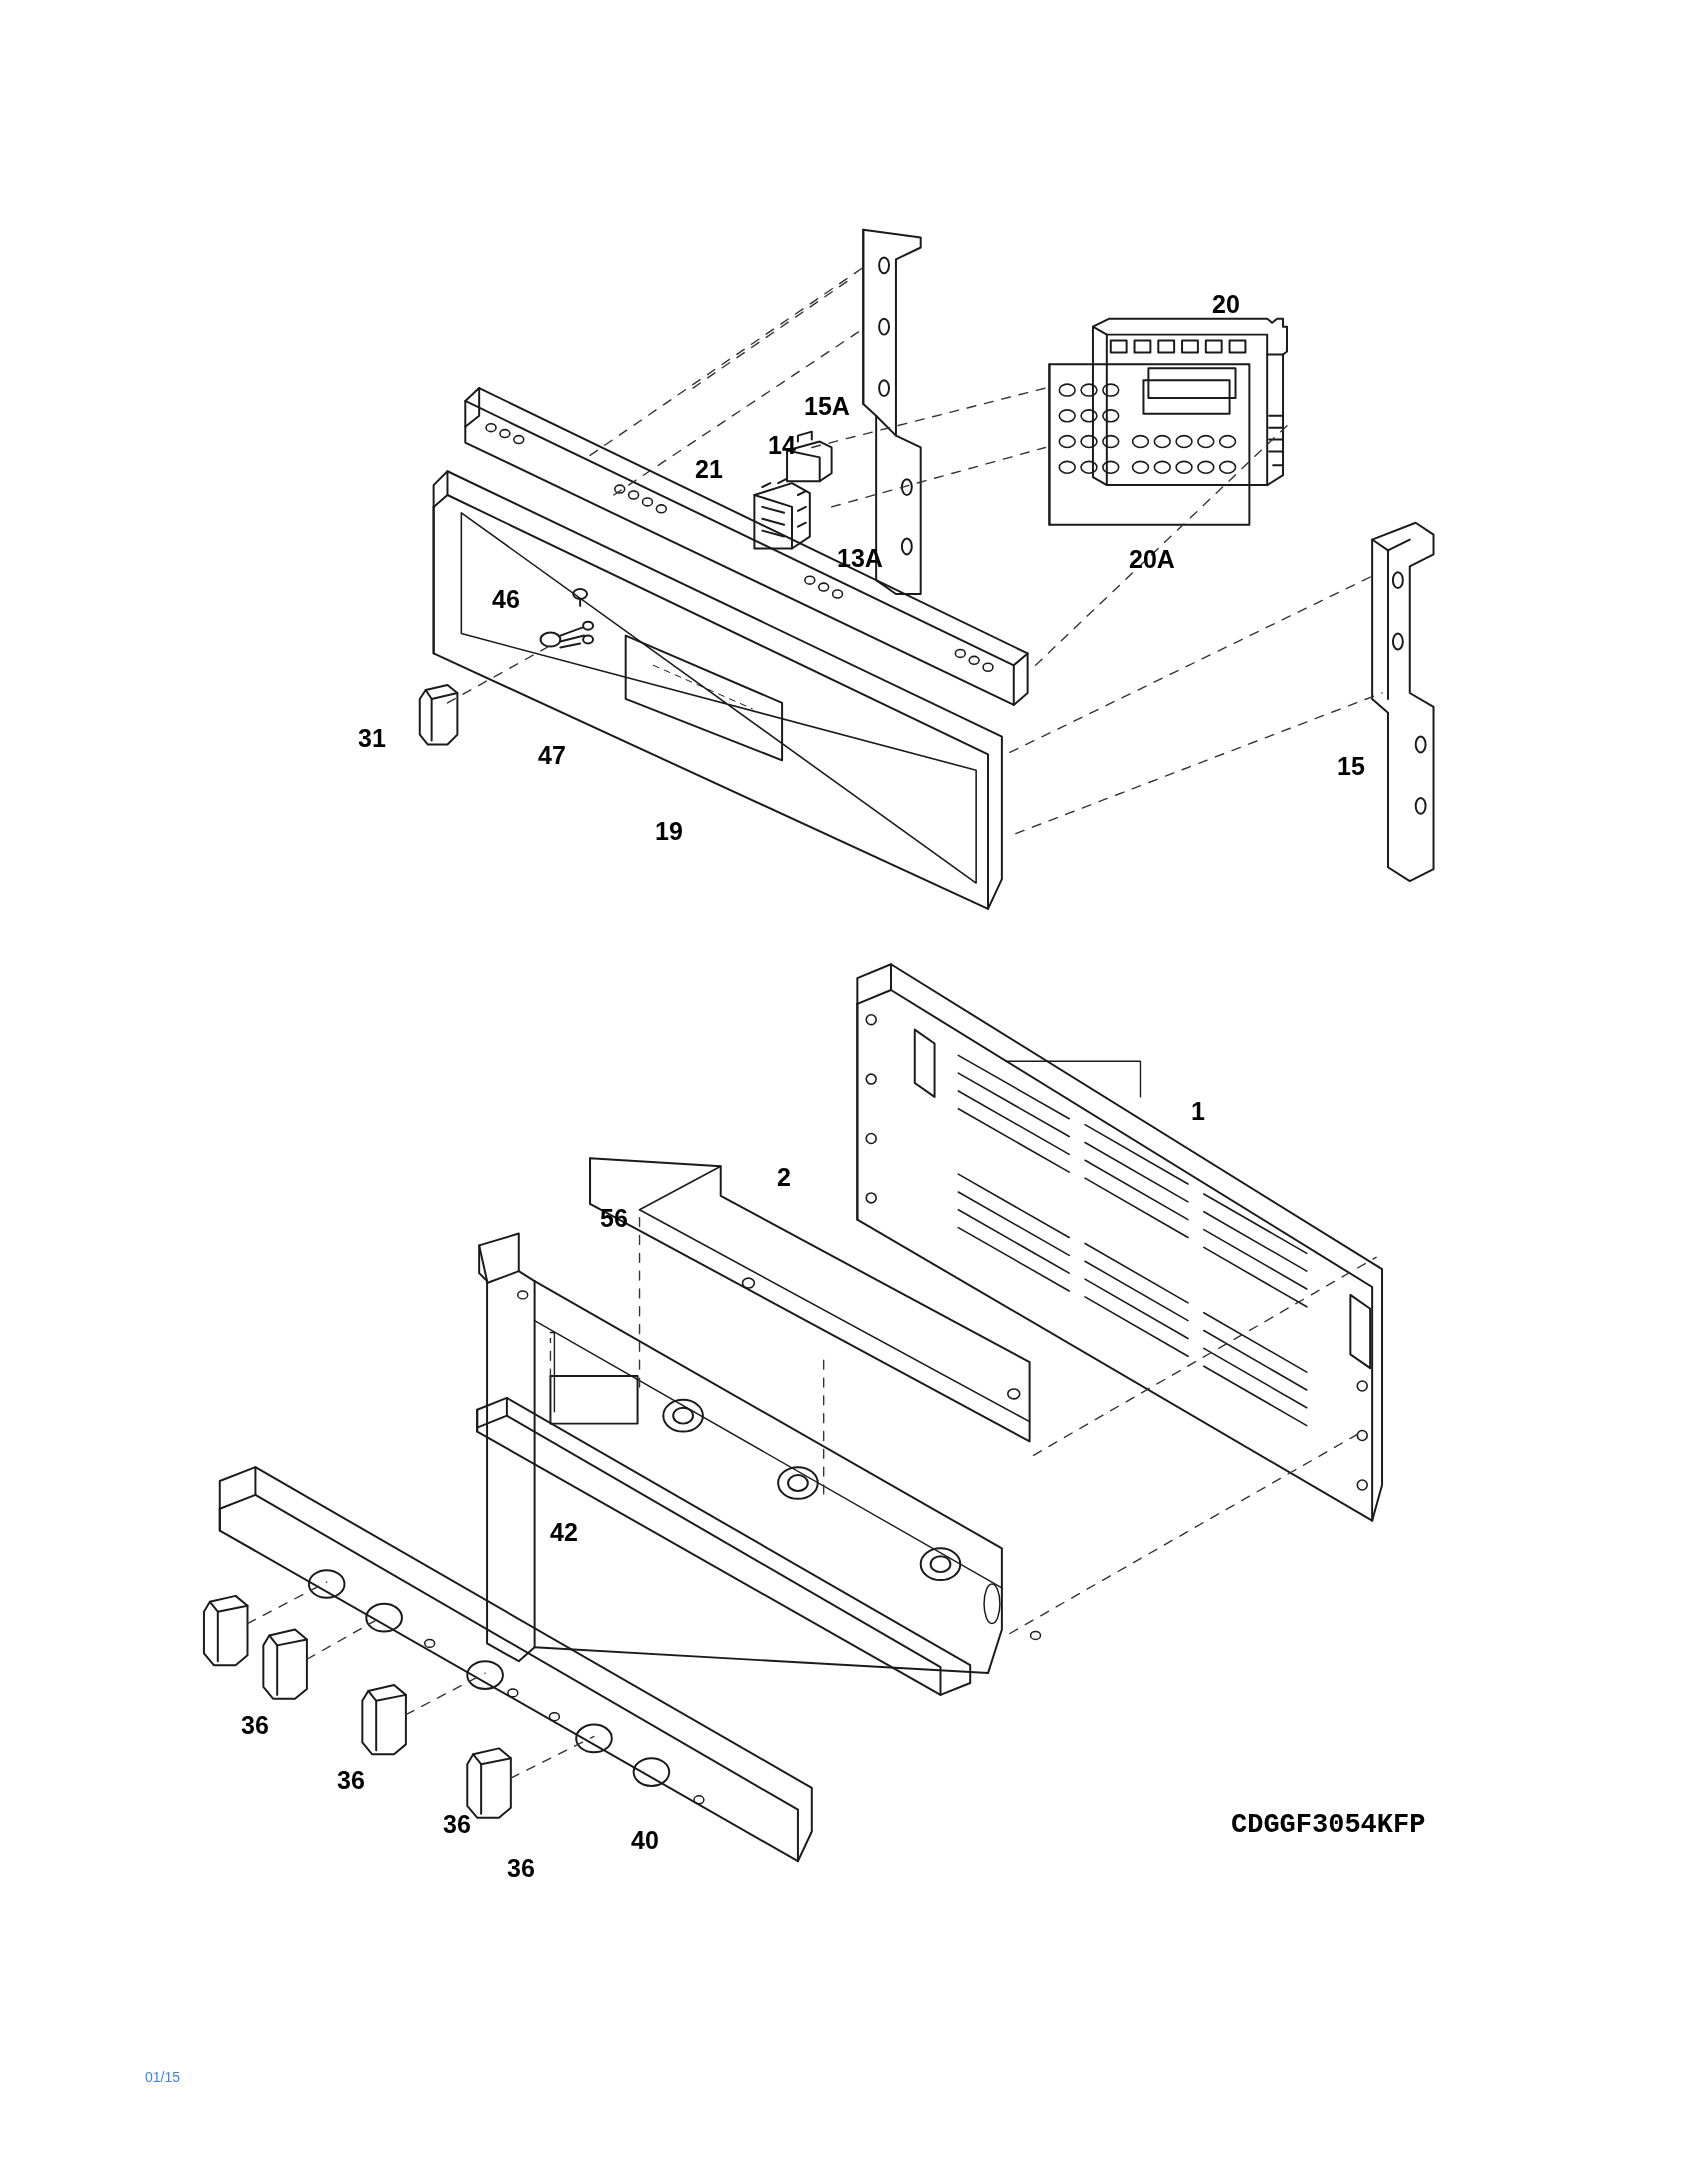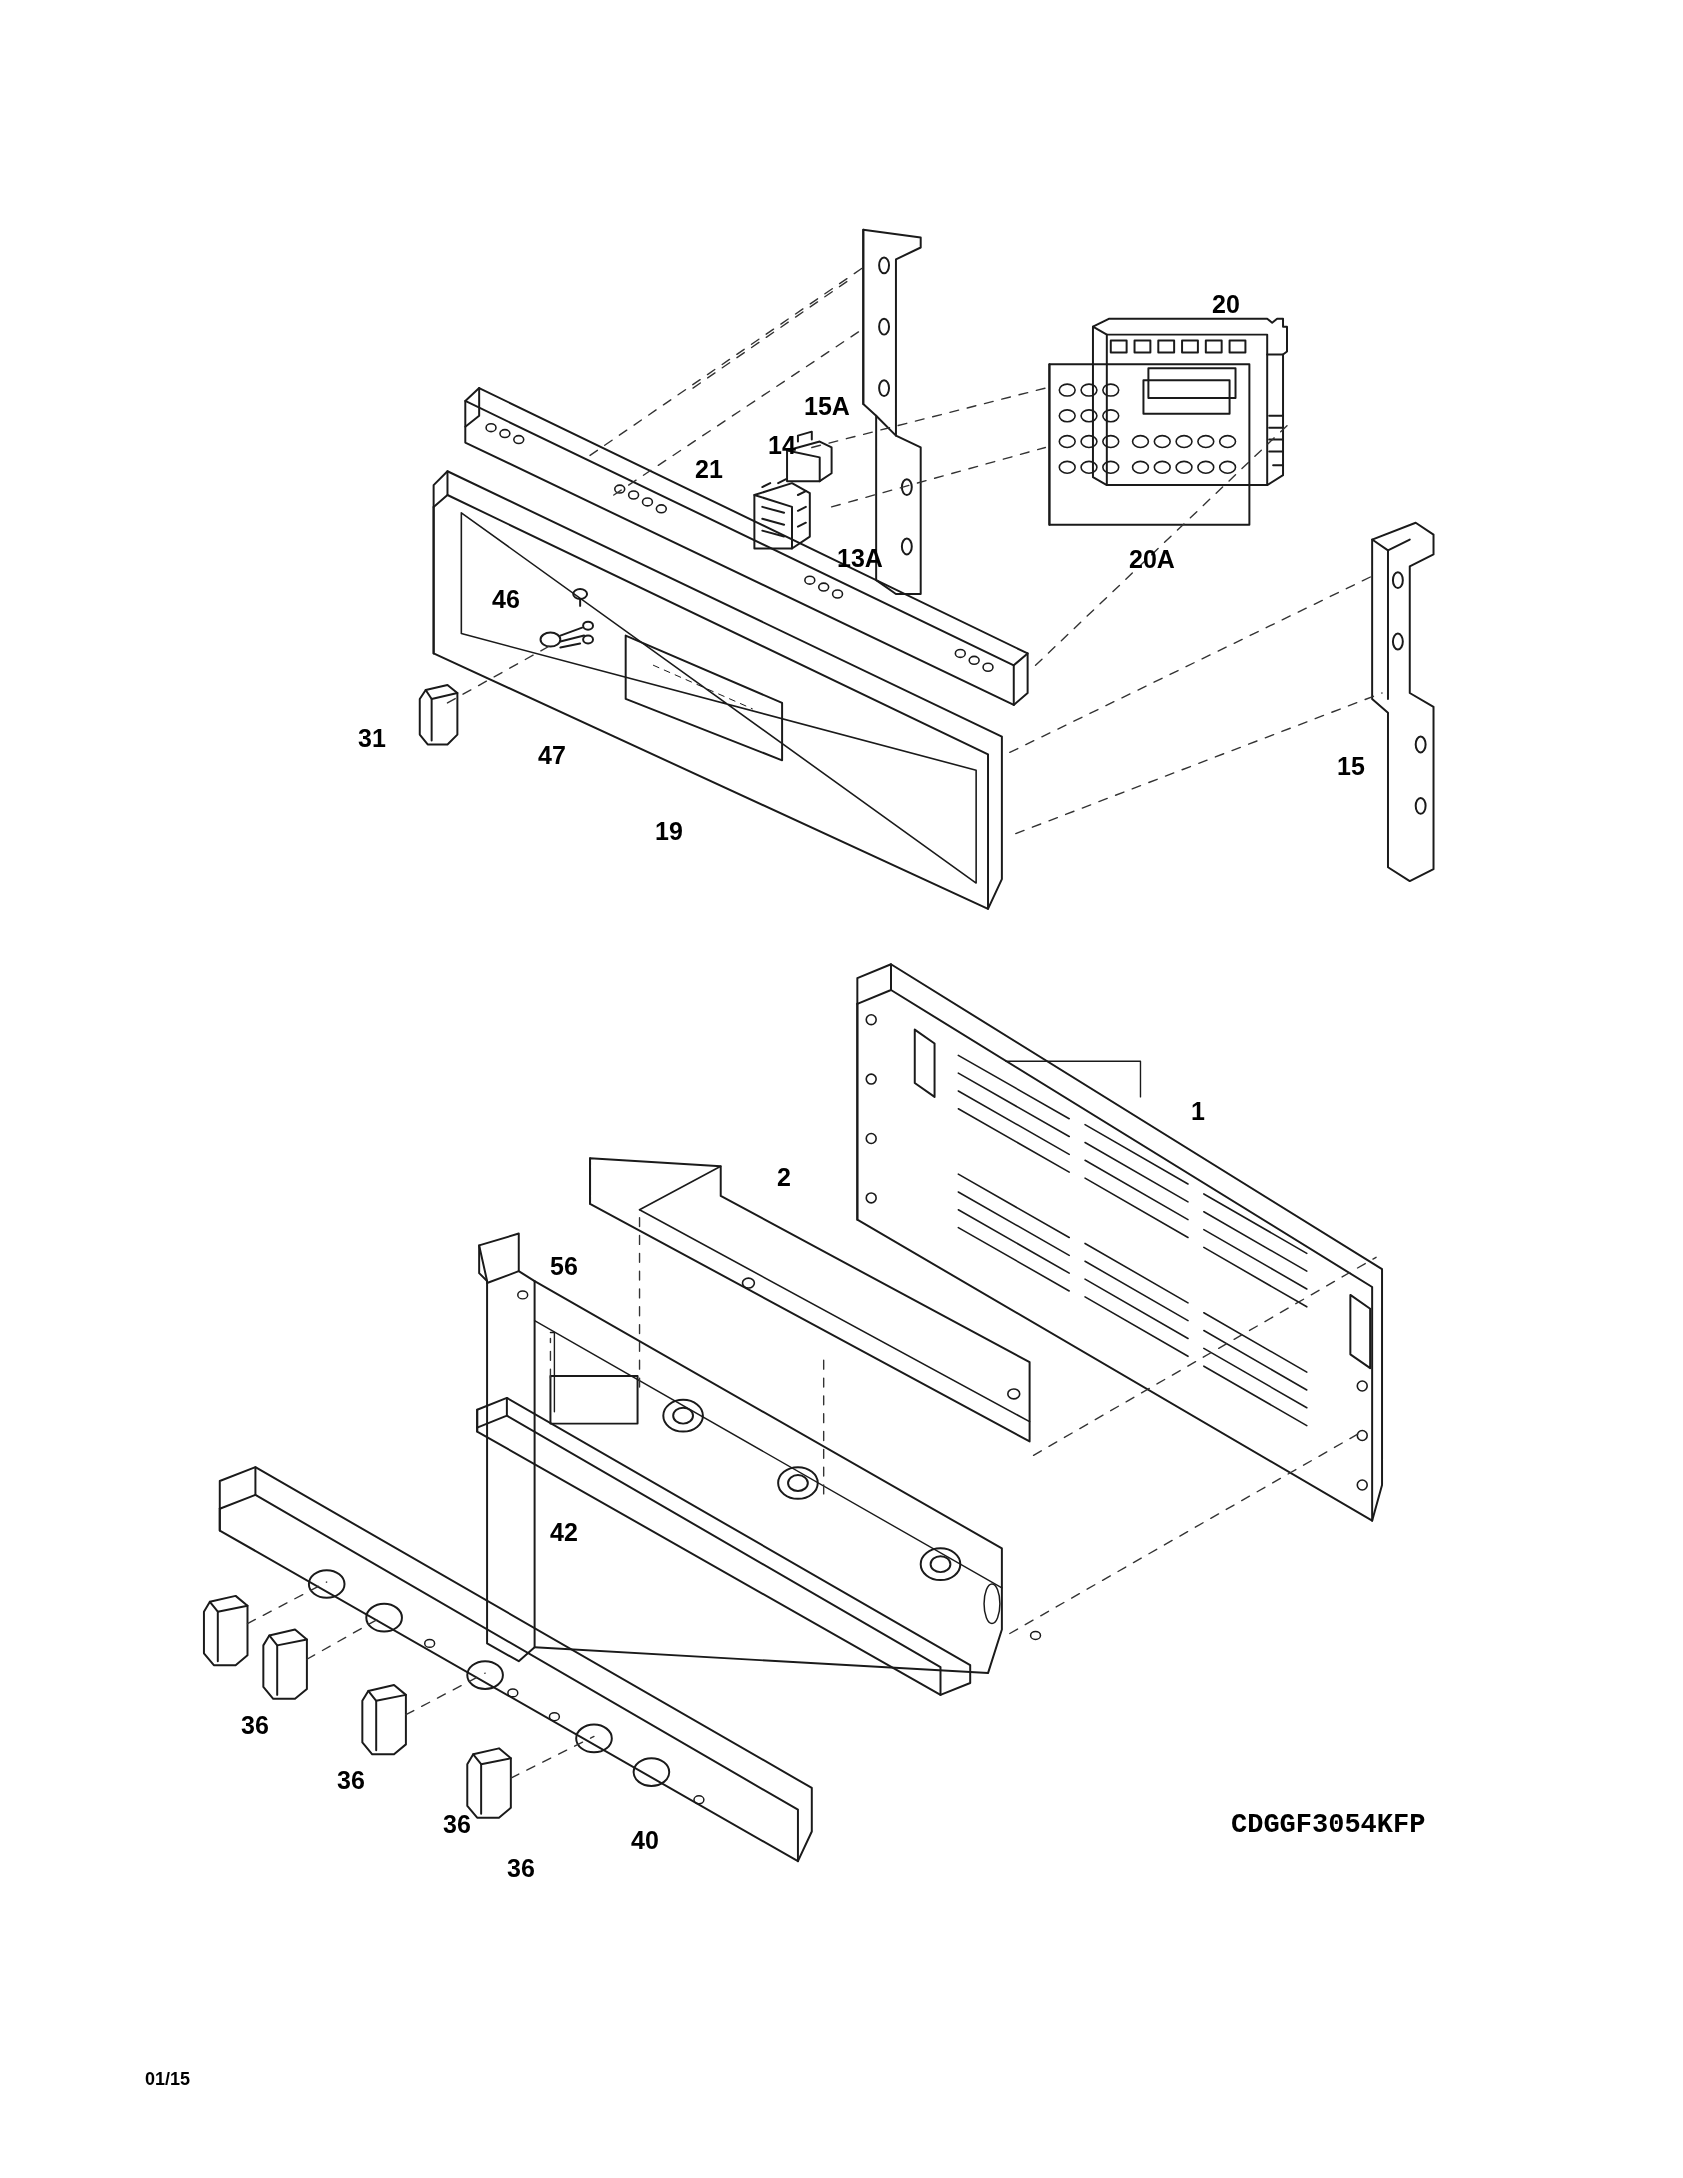--- a/index.html
+++ b/index.html
@@ -39,24 +39,23 @@
     position: absolute;
     font-family: Liberation Mono, monospace;
     font-weight: bold;
     font-size: 27px;
     color: #000000;
     white-space: nowrap;
   }
   .page-date {
     position: absolute;
     font-family: "Liberation Sans", sans-serif;
-    font-size: 18px;
-    color: #000000;
+    font-size: 14px;
+    color: #3b82f6;
     white-space: nowrap;
-    font-weight: bold;
   }
 </style>
 </head>
 <body>
 
 <div id="sheet">
 
   <svg class="diagram" viewBox="0 0 1700 2200" xmlns="http://www.w3.org/2000/svg">
     <g fill="none" stroke="#1a1a1a" stroke-width="2" stroke-linejoin="round" stroke-linecap="round">
 
@@ -323,21 +322,21 @@
   <div class="callout" style="left:695px;  top:457px;">21</div>
   <div class="callout" style="left:837px;  top:546px;">13A</div>
   <div class="callout" style="left:1129px; top:547px;">20A</div>
   <div class="callout" style="left:492px;  top:587px;">46</div>
   <div class="callout" style="left:358px;  top:726px;">31</div>
   <div class="callout" style="left:538px;  top:743px;">47</div>
   <div class="callout" style="left:1337px; top:754px;">15</div>
   <div class="callout" style="left:655px;  top:819px;">19</div>
   <div class="callout" style="left:1191px; top:1099px;">1</div>
   <div class="callout" style="left:777px;  top:1165px;">2</div>
-  <div class="callout" style="left:550px;  top:1206px;margin-top:48px;">56</div>
+  <div class="callout" style="left:600px;  top:1206px;">56</div>
   <div class="callout" style="left:550px;  top:1520px;">42</div>
   <div class="callout" style="left:241px;  top:1713px;">36</div>
   <div class="callout" style="left:337px;  top:1768px;">36</div>
   <div class="callout" style="left:443px;  top:1812px;">36</div>
   <div class="callout" style="left:507px;  top:1856px;">36</div>
   <div class="callout" style="left:631px;  top:1828px;">40</div>
 
   <div class="model-number" style="left:1231px; top:1810px;">CDGGF3054KFP</div>
 
   <div class="page-date" style="left:145px; top:2069px;">01/15</div>

